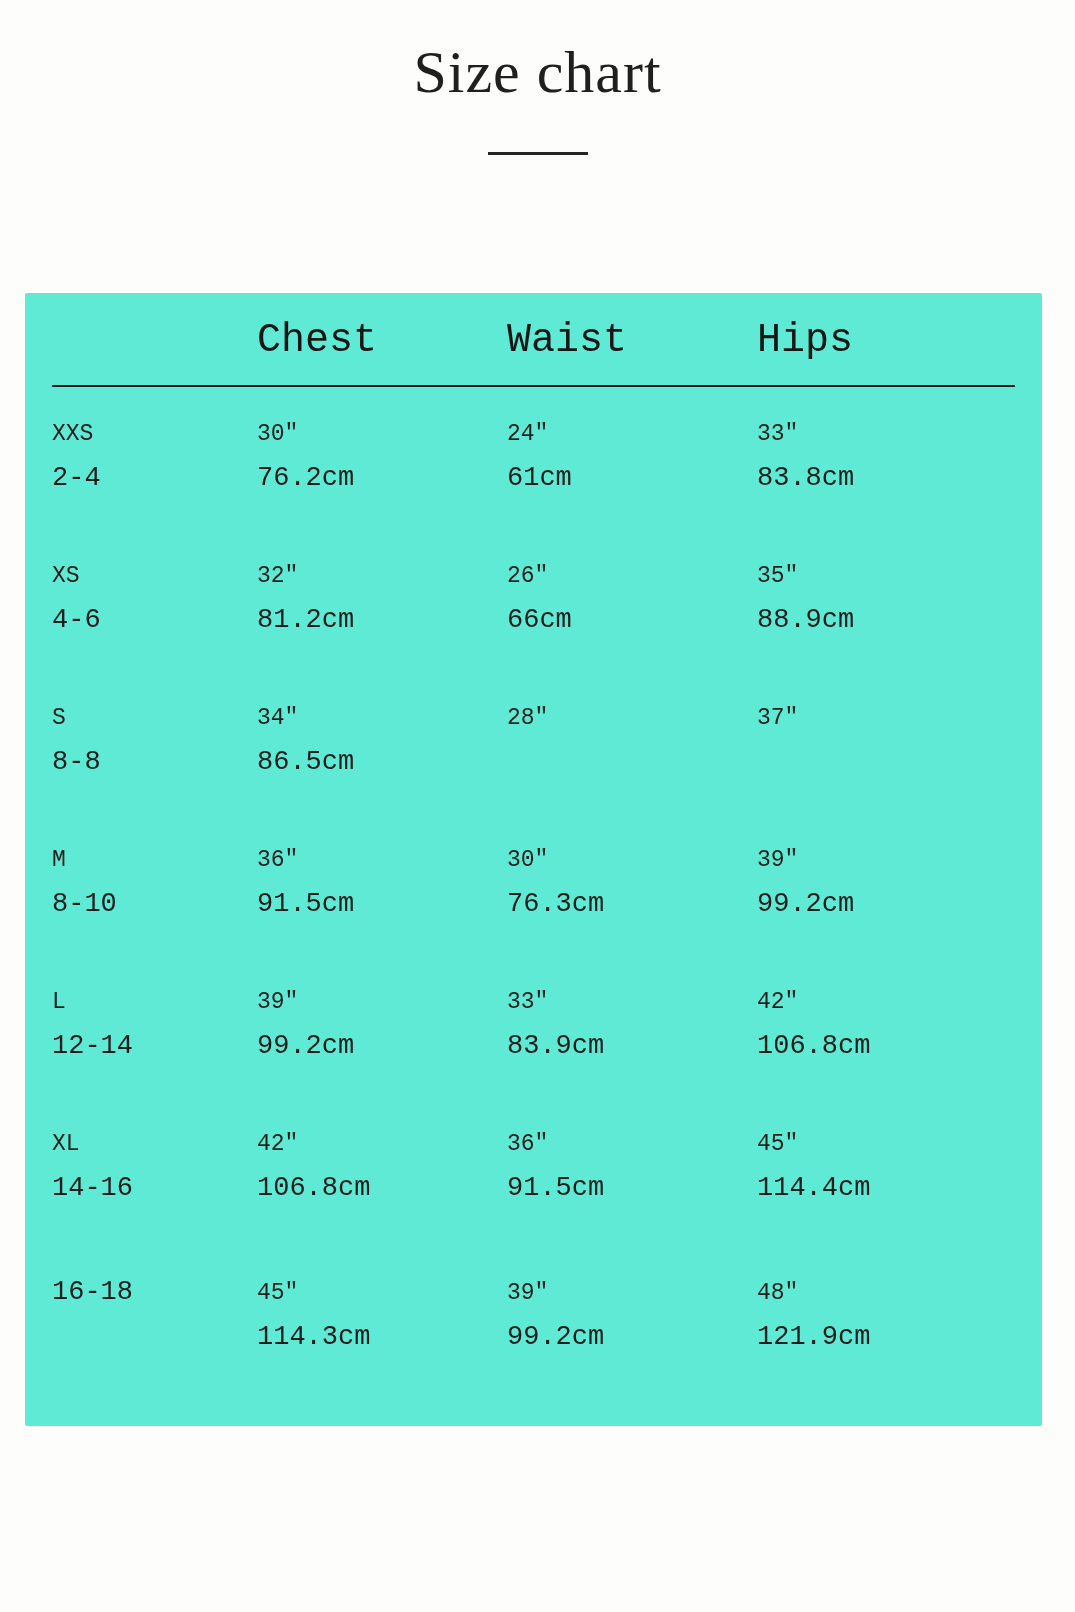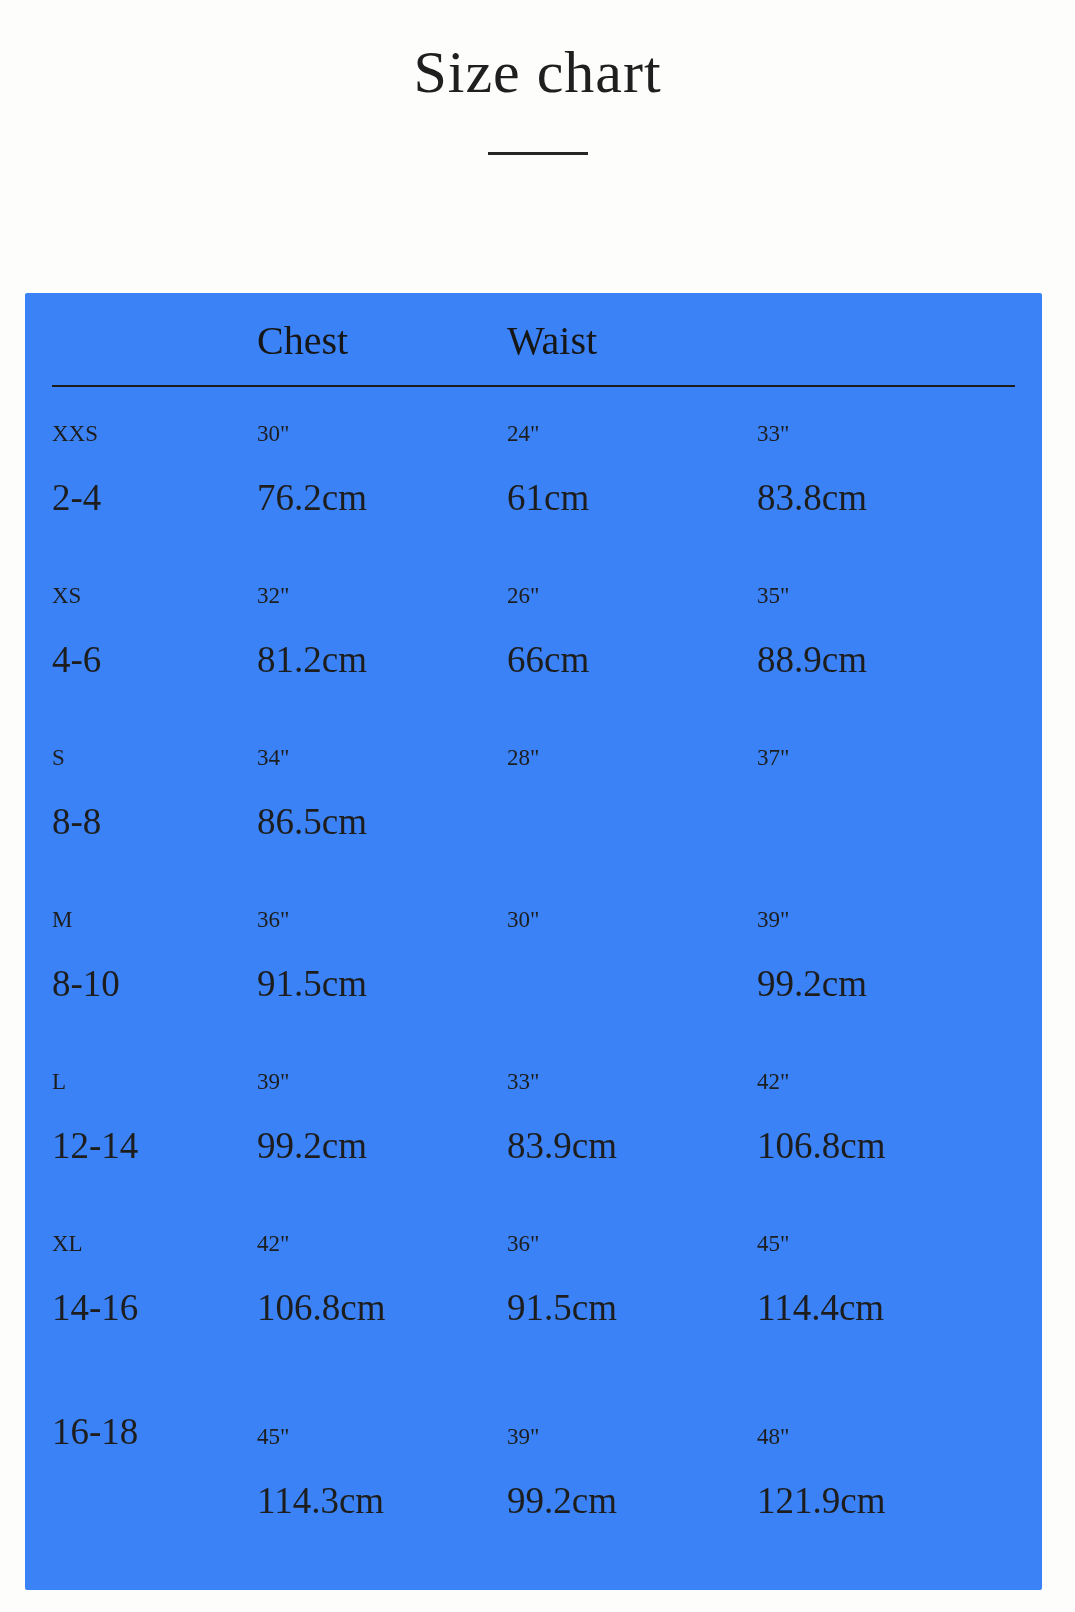--- a/index.html
+++ b/index.html
@@ -23,23 +23,24 @@
   .title-divider {
     width: 100px;
     height: 3px;
     background: #262626;
     margin: 44px auto 0 auto;
   }
 
   .size-panel {
     width: 1017px;
     margin: 138px 0 0 25px;
-    background: #3b82f6;
+    background: #5eead4;
     border-radius: 2px;
     padding: 0 27px 70px 27px;
+    font-family: Liberation Mono, monospace;
   }
 
   .grid-row {
     display: grid;
     grid-template-columns: 205px 250px 250px 1fr;
     align-items: baseline;
   }
 
   .header-row {
     padding-top: 20px;
@@ -50,34 +51,35 @@
     font-size: 40px;
     line-height: 56px;
     font-weight: 400;
     color: #161616;
   }
 
   .size-row { margin-top: 60px; }
   .size-row:first-of-type { margin-top: 28px; }
 
   .val-in  { font-size: 23px; line-height: 38px; color: #1d1d1d; }
-  .val-cm  { font-size: 37px; line-height: 38px; color: #1d1d1d; margin-top: 26px; }
+  .val-cm  { font-size: 27px; line-height: 38px; color: #1d1d1d; margin-top: 6px; }
 </style>
 </head>
 <body>
 
 <h1 class="page-title">Size chart</h1>
 <div class="title-divider"></div>
 
 <div class="size-panel">
 
   <div class="grid-row header-row">
     <div class="header-cell"></div>
     <div class="header-cell">Chest</div>
     <div class="header-cell">Waist</div>
+    <div class="header-cell">Hips</div>
   </div>
 
   <div>
   <div class="grid-row size-row">
     <div>
       <div class="val-in">XXS</div>
       <div class="val-cm">2-4</div>
     </div>
     <div>
       <div class="val-in">30"</div>
@@ -133,20 +135,21 @@
     <div>
       <div class="val-in">M</div>
       <div class="val-cm">8-10</div>
     </div>
     <div>
       <div class="val-in">36"</div>
       <div class="val-cm">91.5cm</div>
     </div>
     <div>
       <div class="val-in">30"</div>
+      <div class="val-cm">76.3cm</div>
     </div>
     <div>
       <div class="val-in">39"</div>
       <div class="val-cm">99.2cm</div>
     </div>
   </div>
 
   <div class="grid-row size-row">
     <div>
       <div class="val-in">L</div>

